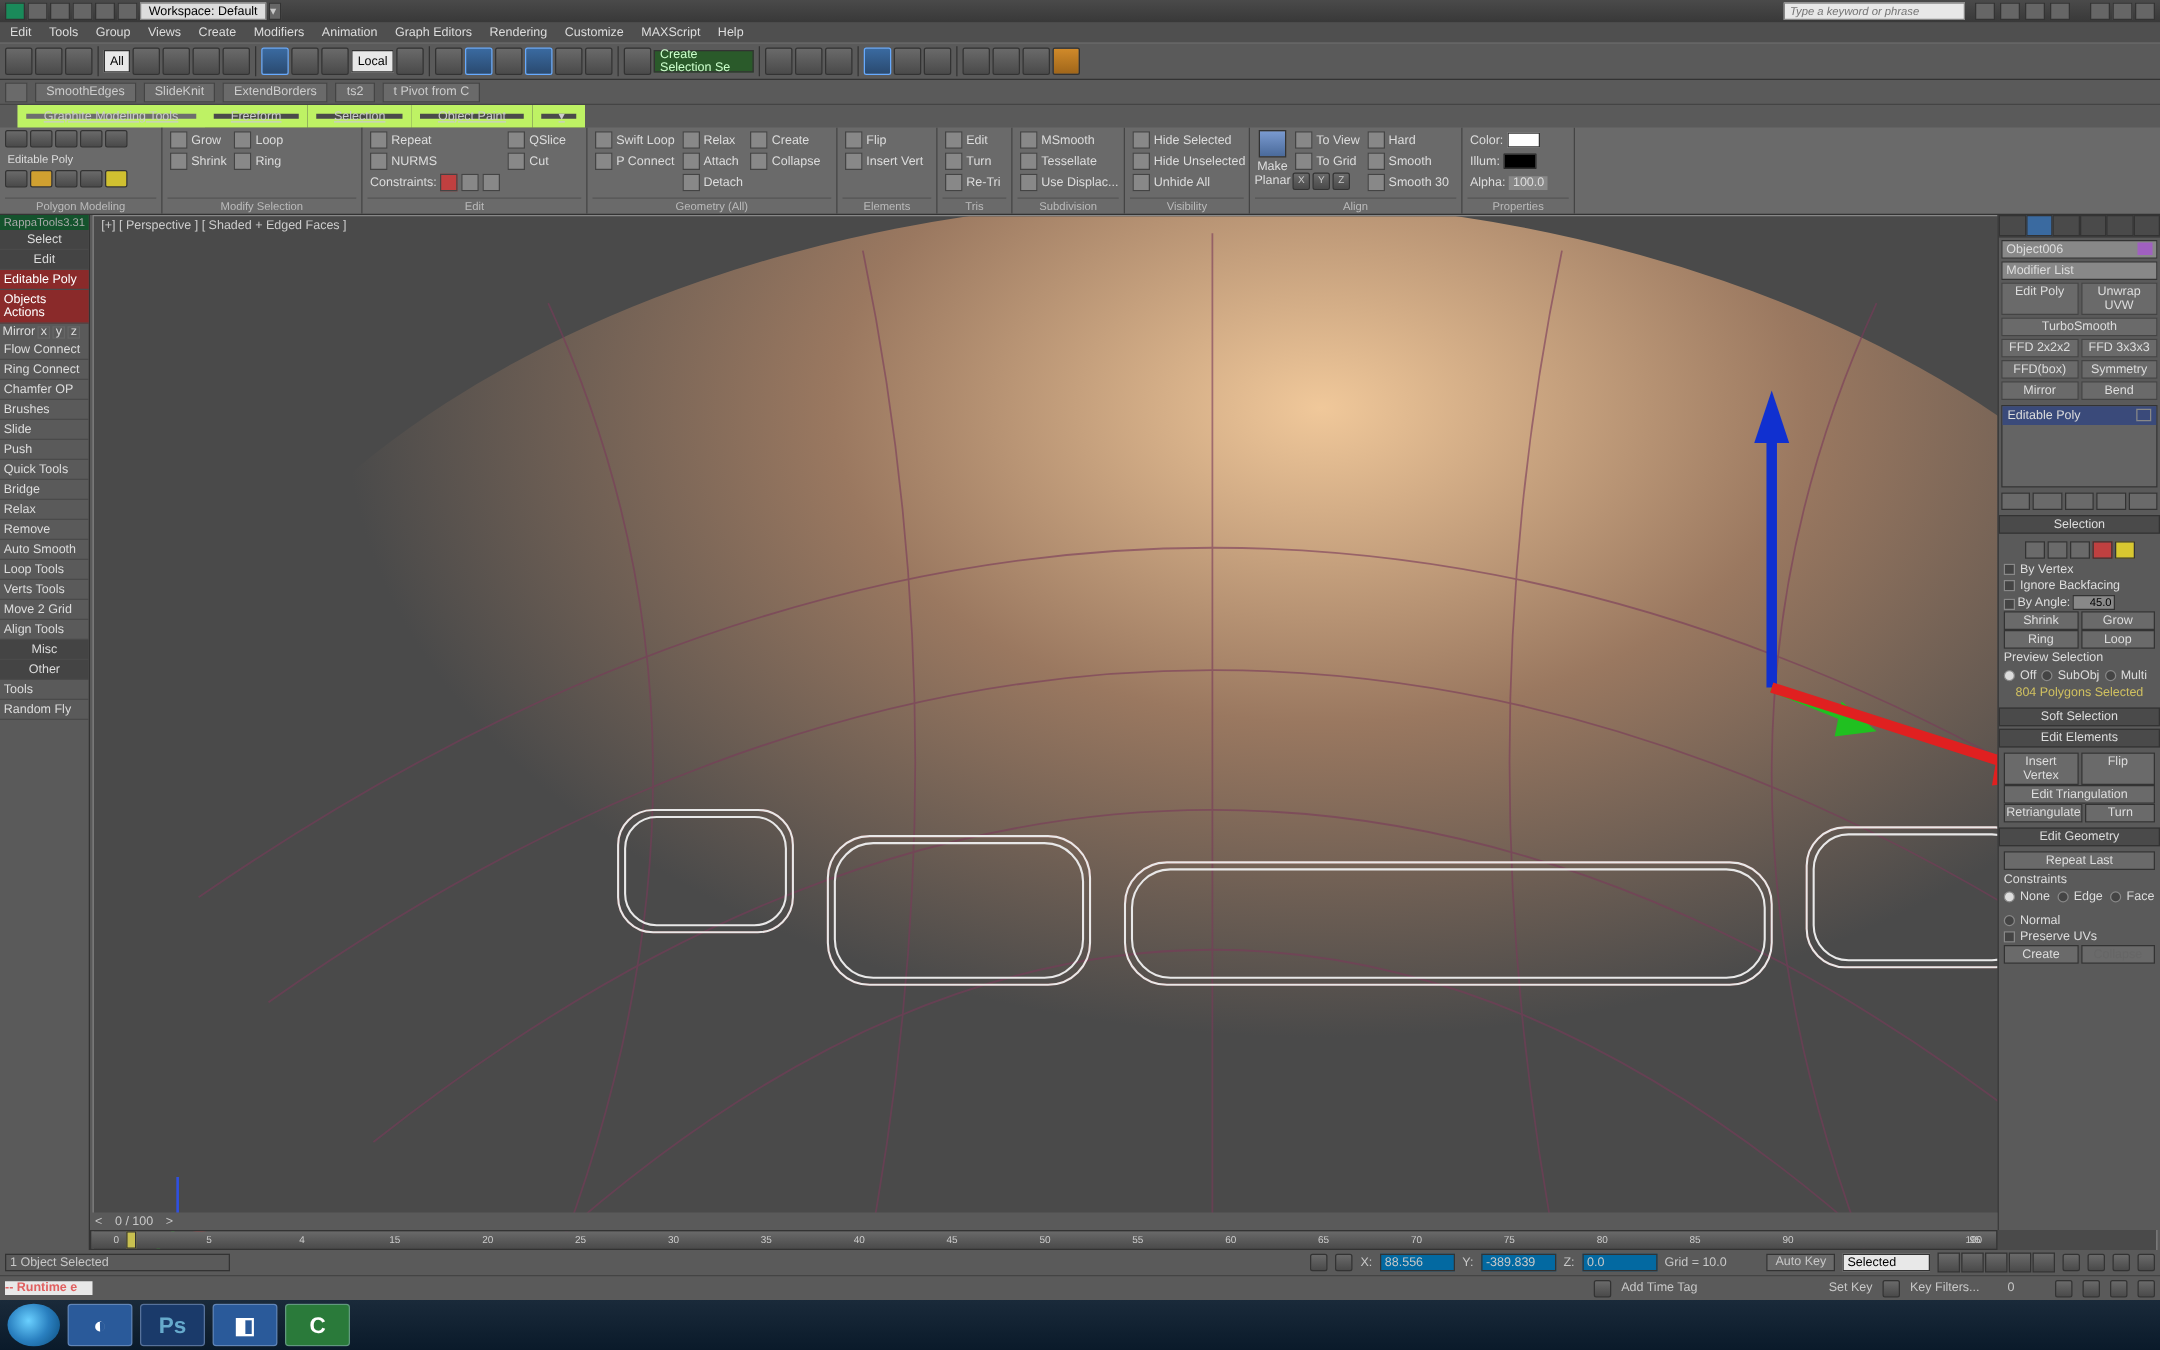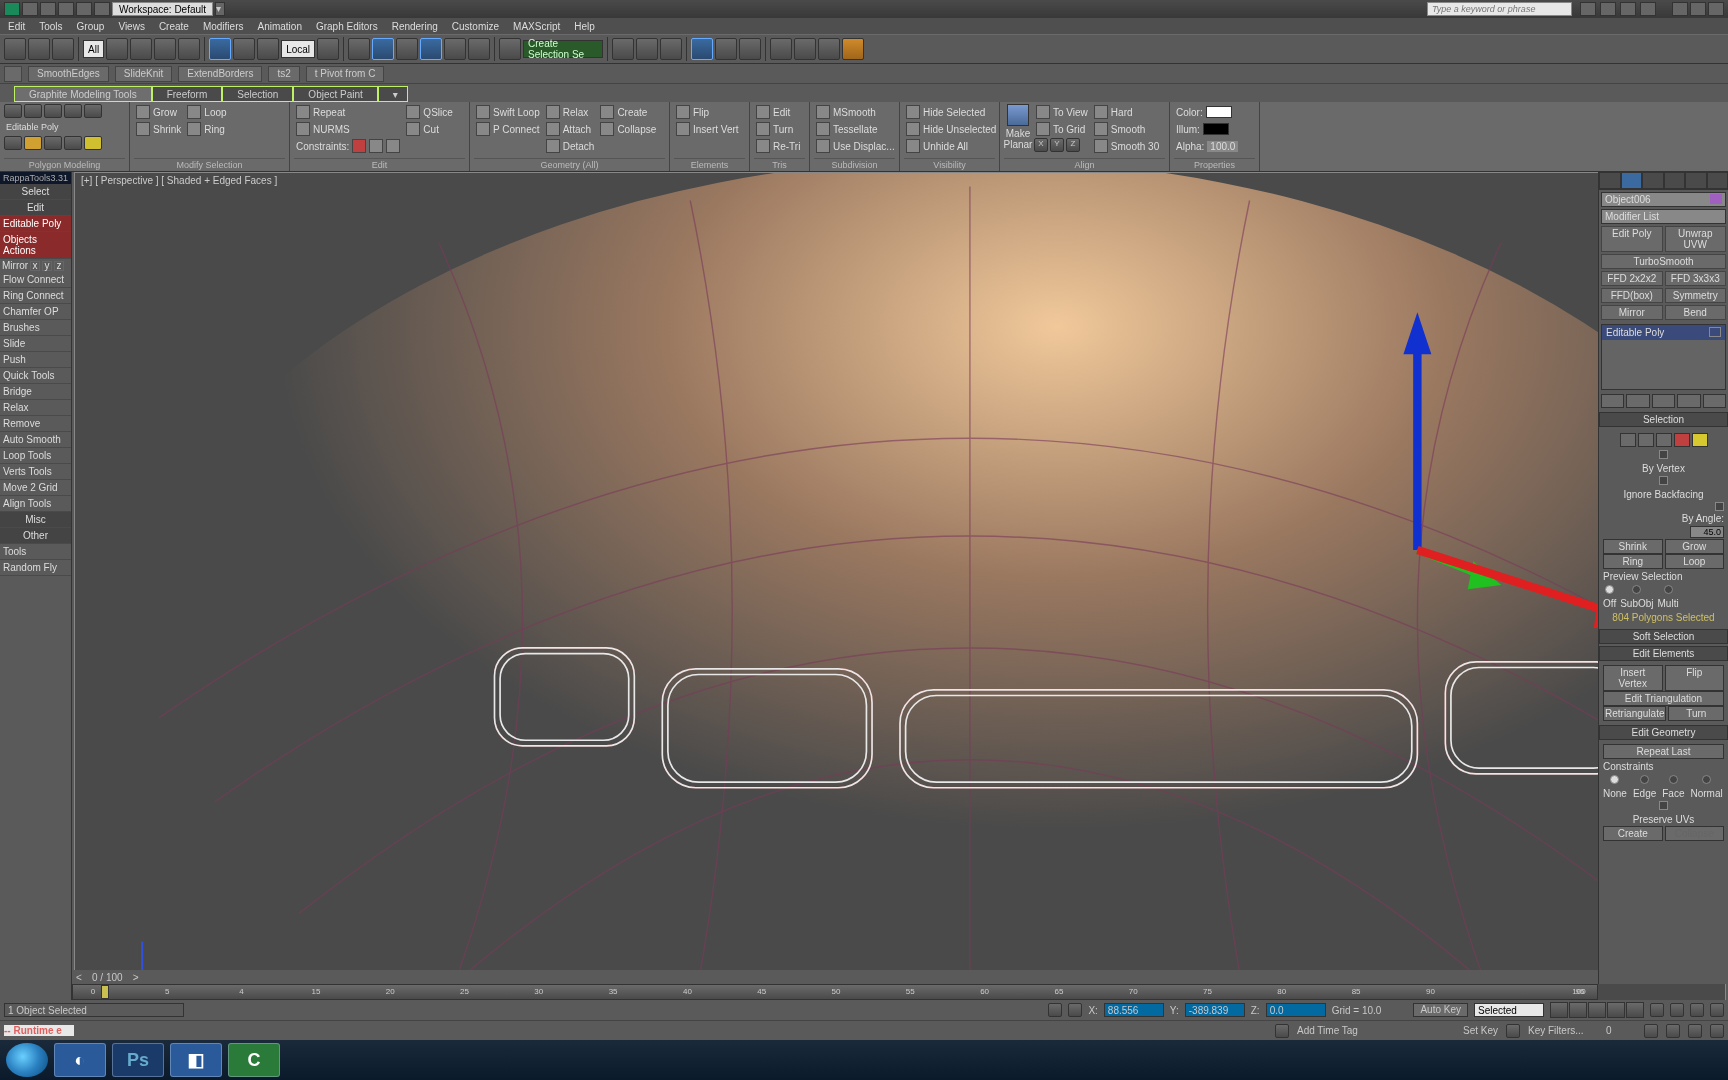--- a/index.html
+++ b/index.html
@@ -24,42 +24,42 @@
 .tb-btn.orange { background: linear-gradient(#d08a2a,#a0661a); }
 .tb-sep { width: 1px; height: 24px; background: #333; margin: 0 2px; }
 .tb-drop { background: #e8e8e8; color: #000; border: 1px solid #333; height: 18px; padding: 0 4px; font-size: 10px; display: flex; align-items: center; }
 
 
 .script-row { height: 20px; background: #5a5a5a; padding: 0 4px; display: flex; align-items: center; gap: 6px; font-size: 10px; color: #ccc; border-bottom: 1px solid #444; }
 .script-row .tab { background: #6a6a6a; padding: 2px 8px; border: 1px solid #444; height: 16px; display: flex; align-items: center; }
 
 
 .ribbon-tabs { height: 18px; background: #5a5a5a; display: flex; align-items: flex-end; padding-left: 14px; gap: 0; }
-.ribbon-tab { padding: 2px 14px; background: #4a4a4a; border: 1px solid #bef264; font-size: 10px; color: #ccc; height: 16px; display: flex; align-items: center; }
+.ribbon-tab { padding: 2px 14px; background: #4a4a4a; border: 7px solid #bef264; font-size: 10px; color: #ccc; height: 16px; display: flex; align-items: center; text-decoration: underline; }
 .ribbon-tab.active { background: #6e6e6e; }
 
 
 .ribbon { height: 70px; background: #6a6a6a; border-bottom: 1px solid #333; display: flex; overflow: hidden; }
 .rgroup { border-right: 1px solid #444; padding: 2px 4px 0 4px; display: flex; flex-direction: column; justify-content: space-between; position: relative; }
 .rgroup-label { font-size: 9px; color: #bbb; text-align: center; padding: 1px 0; border-top: 1px solid #555; }
 .rgroup-body { flex: 1; display: flex; gap: 2px; align-items: flex-start; flex-wrap: wrap; }
 .ritem { display: flex; align-items: center; gap: 3px; height: 16px; padding: 0 2px; font-size: 9px; color: #ddd; white-space: nowrap; }
 .ritem .ric { width: 14px; height: 14px; background: #888; border: 1px solid #444; display: inline-block; }
 .ritem .ric.red { background: #c04040; }
 .rcol { display: flex; flex-direction: column; gap: 1px; }
 .rrow { display: flex; gap: 2px; }
 .make-planar { width: 28px; text-align: center; font-size: 9px; color: #ddd; display: flex; flex-direction: column; align-items: center; gap: 2px; }
 .make-planar .ic { width: 22px; height: 22px; background: linear-gradient(#7a9ad0,#4a6a9a); border: 1px solid #333; }
 
 
 .content { position: absolute; top: 172px; left: 0; right: 0; bottom: 0; display: flex; }
 
 
 .left-panel { width: 72px; background: #5a5a5a; border-right: 1px solid #333; display: flex; flex-direction: column; font-size: 9px; color: #ddd; }
-.left-panel .hdr { background: #0f172a; padding: 1px 3px; font-size: 9px; color: #aaa; }
+.left-panel .hdr { background: #14532d; padding: 1px 3px; font-size: 9px; color: #aaa; }
 .left-panel .item { padding: 2px 3px; cursor: default; border-bottom: 1px solid #4a4a4a; }
 .left-panel .item.sel { background: #8a2a2a; color: #fff; }
 .left-panel .item.center { text-align: center; background: #444; }
 .mirror-row { display: flex; align-items: center; gap: 2px; padding: 1px 2px; }
 .mirror-row .ax { width: 10px; height: 10px; border: 1px solid #666; text-align: center; line-height: 8px; }
 
 
 .viewport { flex: 1; position: relative; background: #4a4a4a; border: 1px solid #888; margin: 0 2px; overflow: hidden; }
 .viewport-label { position: absolute; top: 2px; left: 6px; font-size: 10px; color: #ccc; }
 .viewcube { position: absolute; top: 20px; right: 20px; width: 60px; height: 50px; }
@@ -102,21 +102,21 @@
 .mod-stack .ent .eye { width: 12px; height: 10px; border: 1px solid #888; }
 .stack-tools { display: flex; gap: 2px; padding: 2px; }
 .stack-tools .st { flex: 1; height: 14px; background: #6a6a6a; border: 1px solid #333; }
 
 .rollout-hdr { background: #4a4a4a; border: 1px solid #333; margin: 2px 0; padding: 1px; text-align: center; }
 .rollout-body { padding: 2px 4px; }
 .sel-icons { display: flex; gap: 2px; justify-content: center; padding: 2px; }
 .sel-icons .si { width: 16px; height: 14px; background: #6a6a6a; border: 1px solid #333; }
 .sel-icons .si.active { background: #c04040; }
 .sel-icons .si.yellow { background: #d8c830; }
-.chk { display: flex; align-items: center; gap: 4px; padding: 1px 0; flex-direction: column; }
+.chk { display: flex; align-items: center; gap: 4px; padding: 1px 0; }
 .chk .box { width: 9px; height: 9px; border: 1px solid #888; background: #444; }
 .chk .radio { width: 9px; height: 9px; border: 1px solid #888; border-radius: 50%; background: #444; }
 .btn-pair { display: flex; gap: 2px; }
 .btn-pair .b { flex: 1; background: #6a6a6a; border: 1px solid #333; text-align: center; padding: 1px; }
 .spinner { display: flex; align-items: flex-end; gap: 2px; }
 .spinner input { width: 34px; height: 12px; background: #888; border: 1px solid #333; font-size: 9px; text-align: right; padding: 0 2px; }
 
 
 .wintaskbar { position: absolute; bottom: 0; left: 0; right: 0; height: 40px; background: linear-gradient(#1a2a3a,#0a1a2a); display: flex; align-items: center; padding: 0 6px; gap: 6px; z-index: 5; }
 .wintaskbar .start { width: 42px; height: 34px; background: radial-gradient(circle at 40% 40%,#6ad0ff 0%,#2a80c0 50%,#0a4a7a 100%); border-radius: 50%; }

